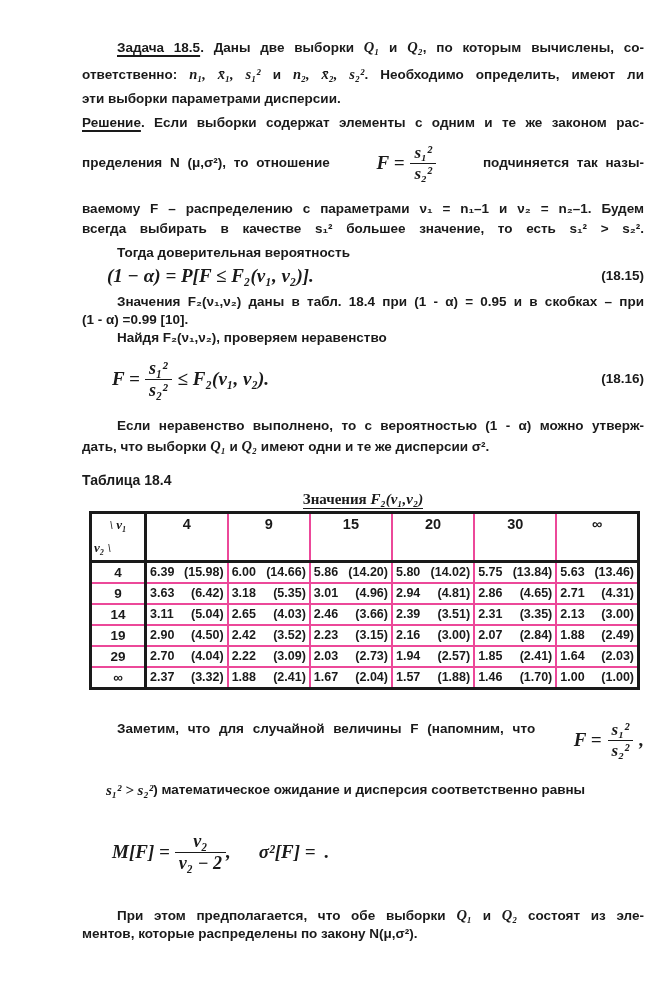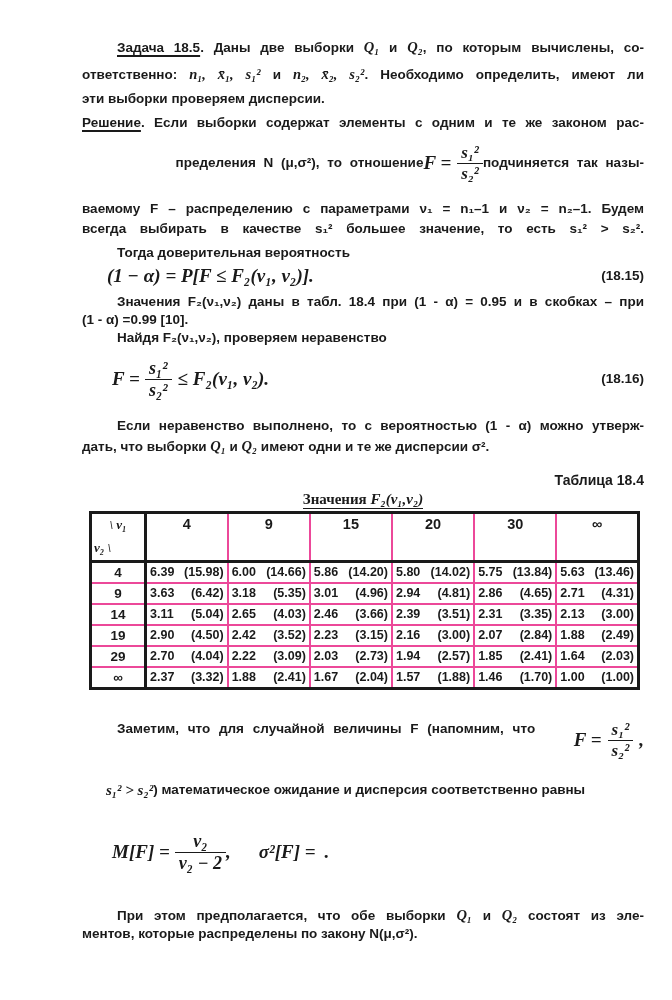--- a/index.html
+++ b/index.html
@@ -14,37 +14,37 @@
   .ind{padding-left:35px;}
   .u{text-decoration:underline;text-underline-offset:3px;text-decoration-thickness:1.5px;}
   .m{font-family:"Liberation Serif",serif;font-style:italic;font-weight:700;}
   .mi{font-family:"Liberation Serif",serif;font-style:italic;font-weight:700;font-size:14.5px;}
   .big{font-size:19px;}
   .frac{display:inline-flex;flex-direction:column;align-items:center;vertical-align:middle;line-height:1.15;}
   .frac .fn{padding:0 4px;}
   .frac .fd{padding:0 4px;border-top:1.8px solid #1a1a1a;}
   .eqrow{display:flex;align-items:center;}
   .eqlabel{margin-left:auto;font-family:"Liberation Sans",sans-serif;font-style:normal;font-weight:700;font-size:13.5px;}
-  .p5row{display:flex;align-items:center;justify-content:flex-end;height:54px;margin-top:4px;}
+  .p5row{display:flex;align-items:center;justify-content:space-between;height:54px;margin-top:4px;}
   .p5row .bt{word-spacing:4px;}
   .grp{display:inline-flex;align-items:center;gap:6px;}
   .l2{margin-top:8px;}
   .l3{margin-top:6px;}
   .l4{margin-top:6px;}
   .l6{margin-top:10px;}
   .l7{margin-top:2px;}
   .l8{margin-top:6px;height:17px;}
   .eq15{margin-top:2px;height:26px;padding-left:25px;}
   .l9a{margin-top:4px;}
   .l10{margin-top:0;}
   .eq16{margin-top:2px;height:60px;padding-left:30px;}
   .eq16 .frac{font-size:18px;}
   .l11a{margin-top:8px;}
   .l11b{margin-top:2px;height:20px;}
-  .caption{margin-top:14px;text-align:right;font-size:14px;height:18px;}
+  .caption{margin-top:14px;text-align:left;font-size:14px;height:18px;}
   .ttitle{height:19px;text-align:center;margin-top:1px;}
   .ttitle .tw{font-family:"Liberation Serif",serif;font-weight:700;font-size:15px;border-bottom:1.5px solid #1a1a1a;padding-bottom:1px;}
   .ttitle .tw .itl{font-style:italic;}
   table.ftab{border-collapse:collapse;table-layout:fixed;width:551px;margin:2px 0 0 7px;border:3px solid #1a1a1a;}
   table.ftab th,table.ftab td{border:2px solid #ec4899;padding:0;}
   table.ftab thead th{border-bottom:3px solid #1a1a1a;height:44px;vertical-align:top;font-size:14.5px;padding-top:2px;}
   th.corner,td.rh{border-right:3px solid #1a1a1a !important;}
   th.corner{vertical-align:top;}
   .ctop{text-align:center;font-size:13px;padding-top:1px;}
   .cbot{text-align:left;font-size:13px;padding-left:2px;padding-top:7px;}
@@ -65,21 +65,21 @@
 </style>
 </head>
 <body>
 
 <div class="page">
 
   <div class="ln j ind"><span class="u">Задача 18.5</span><span>. Даны две выборки </span><span class="mi">Q₁</span><span> и </span><span class="mi">Q₂</span><span>, по которым вычислены, со-</span></div>
 
   <div class="ln j l2"><span>ответственно: </span><span class="mi">n₁, x̄₁, s₁²</span><span> и </span><span class="mi">n₂, x̄₂, s₂²</span><span>. Необходимо определить, имеют ли</span></div>
 
-  <div class="ln l3">эти выборки проверяем дисперсии.</div>
+  <div class="ln l3">эти выборки параметрами дисперсии.</div>
 
   <div class="ln j l4"><span class="u">Решение</span><span>.  Если выборки содержат элементы с одним и те же законом рас-</span></div>
 
   <div class="ln p5row">
     <span class="bt">пределения  N  (μ,σ²),  то  отношение</span>
     <span class="grp">
         <span class="m big">F =</span>
         <span class="frac m">
           <span class="fn">s₁²</span>
           <span class="fd">s₂²</span>

